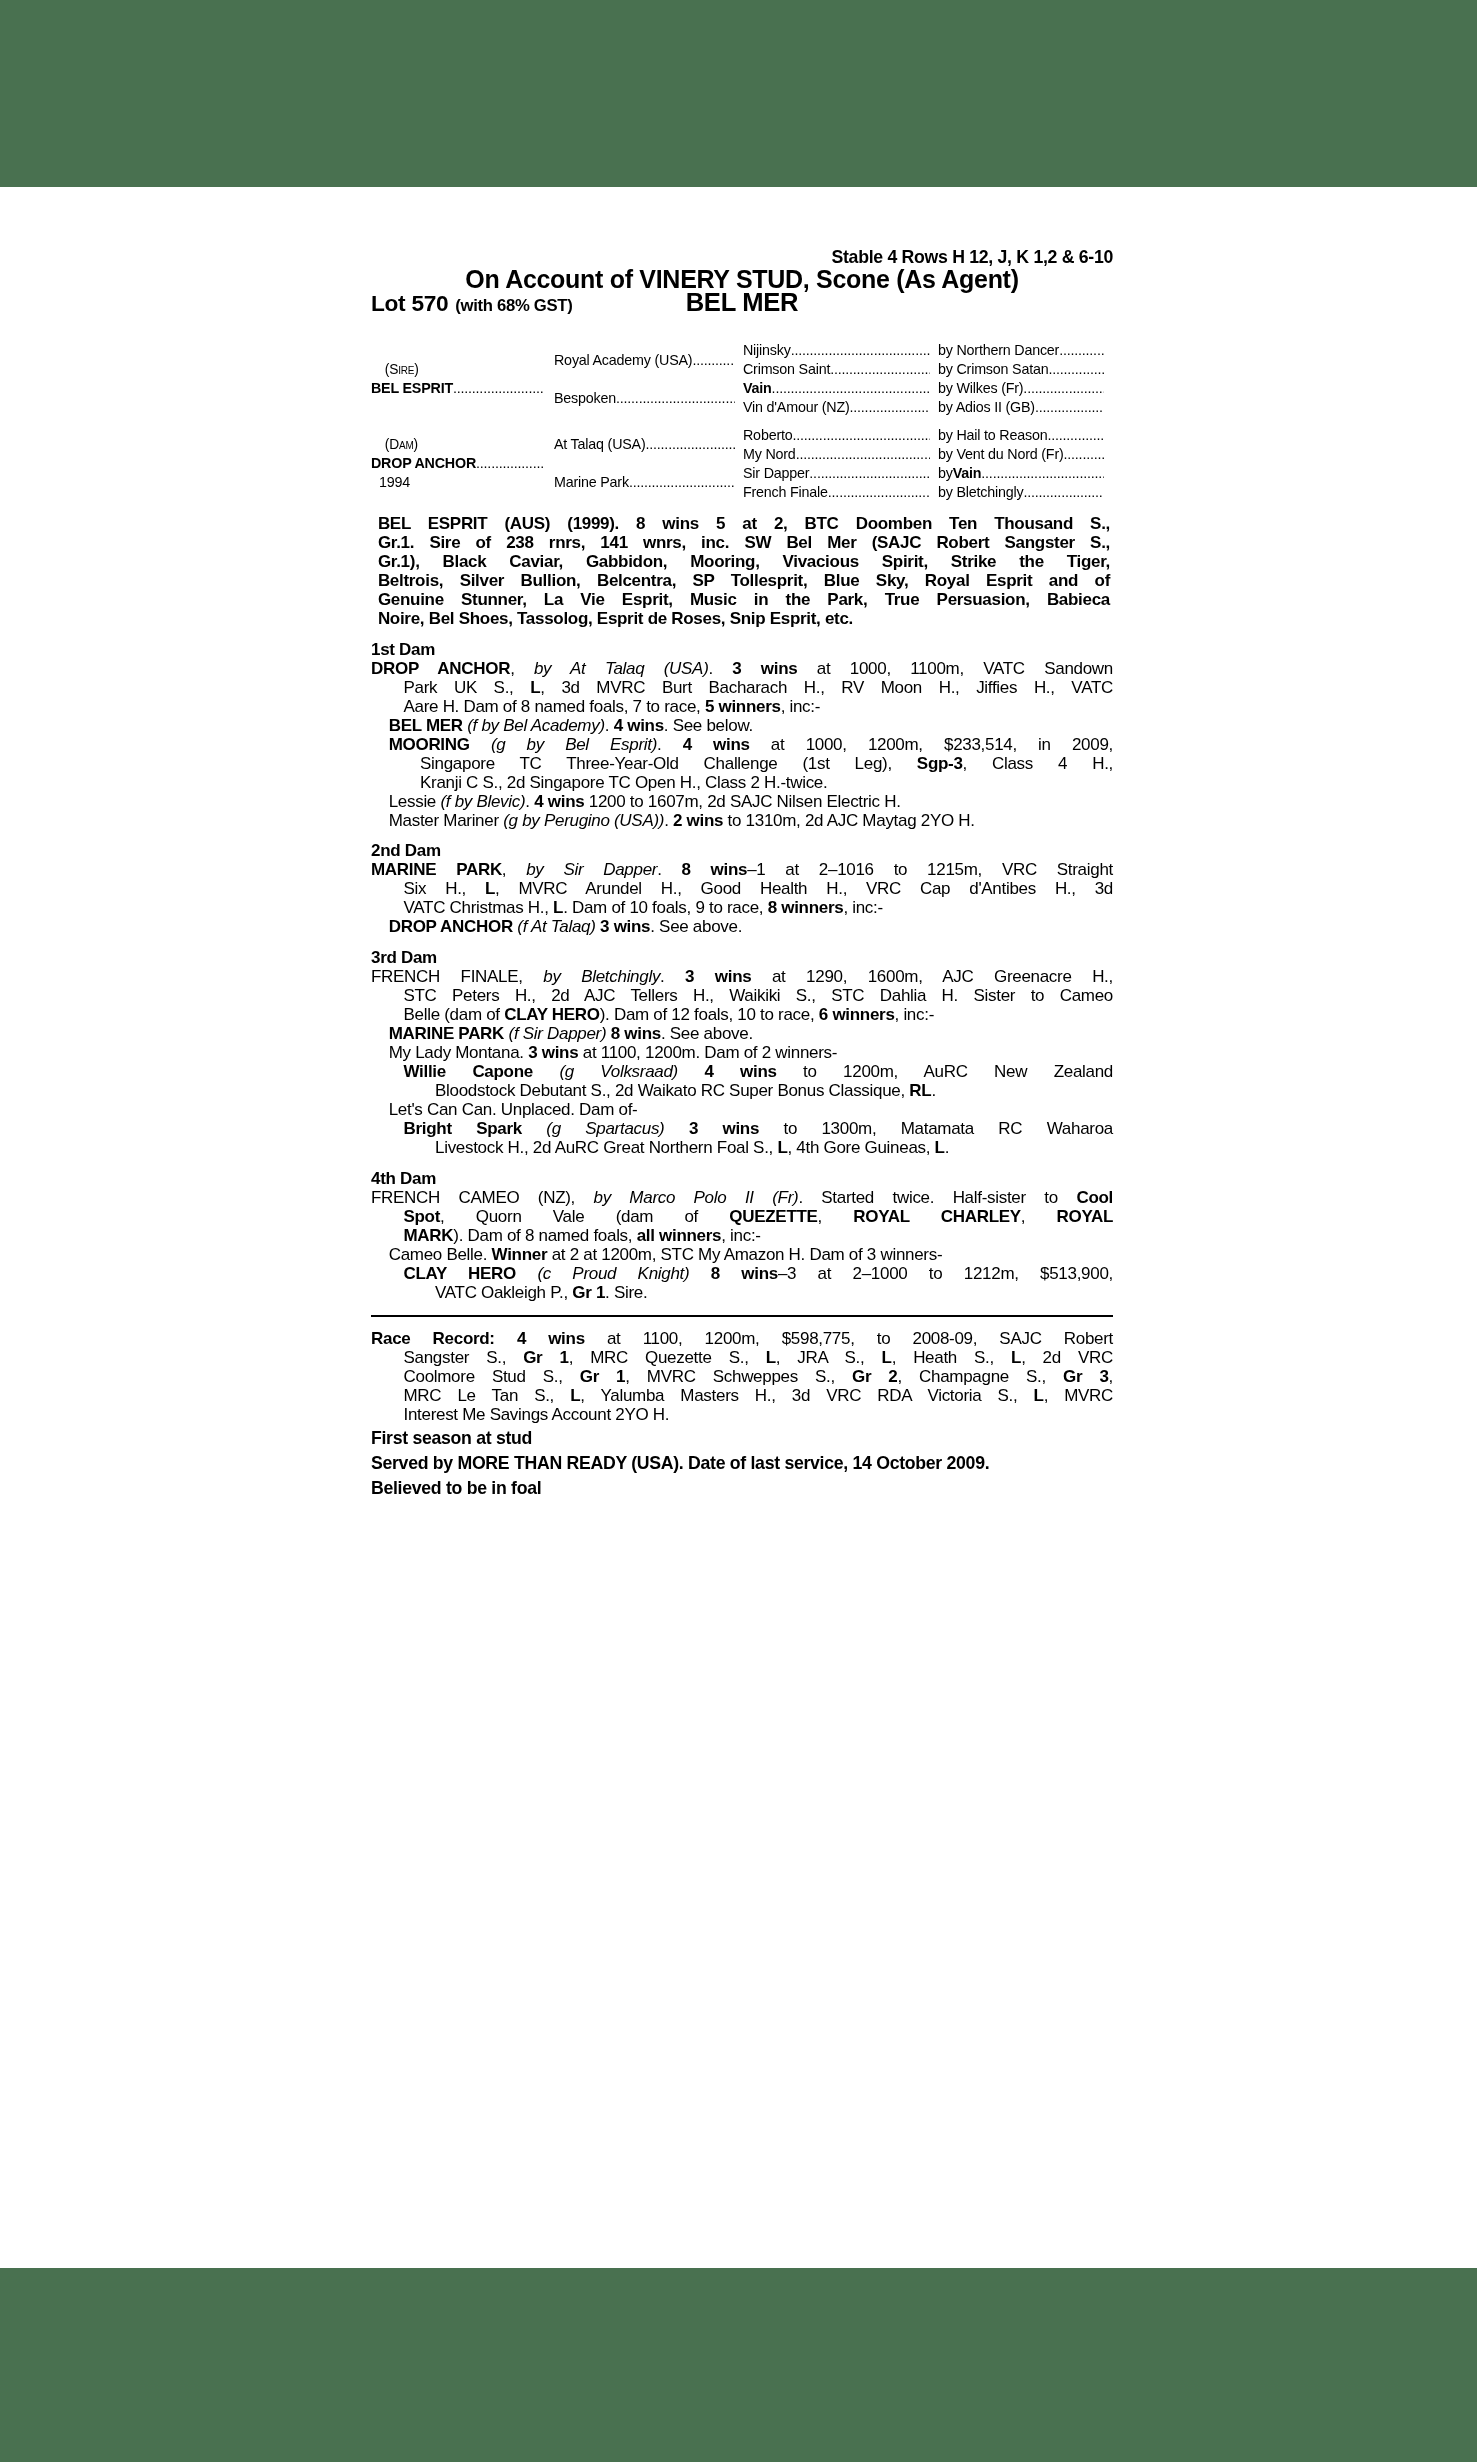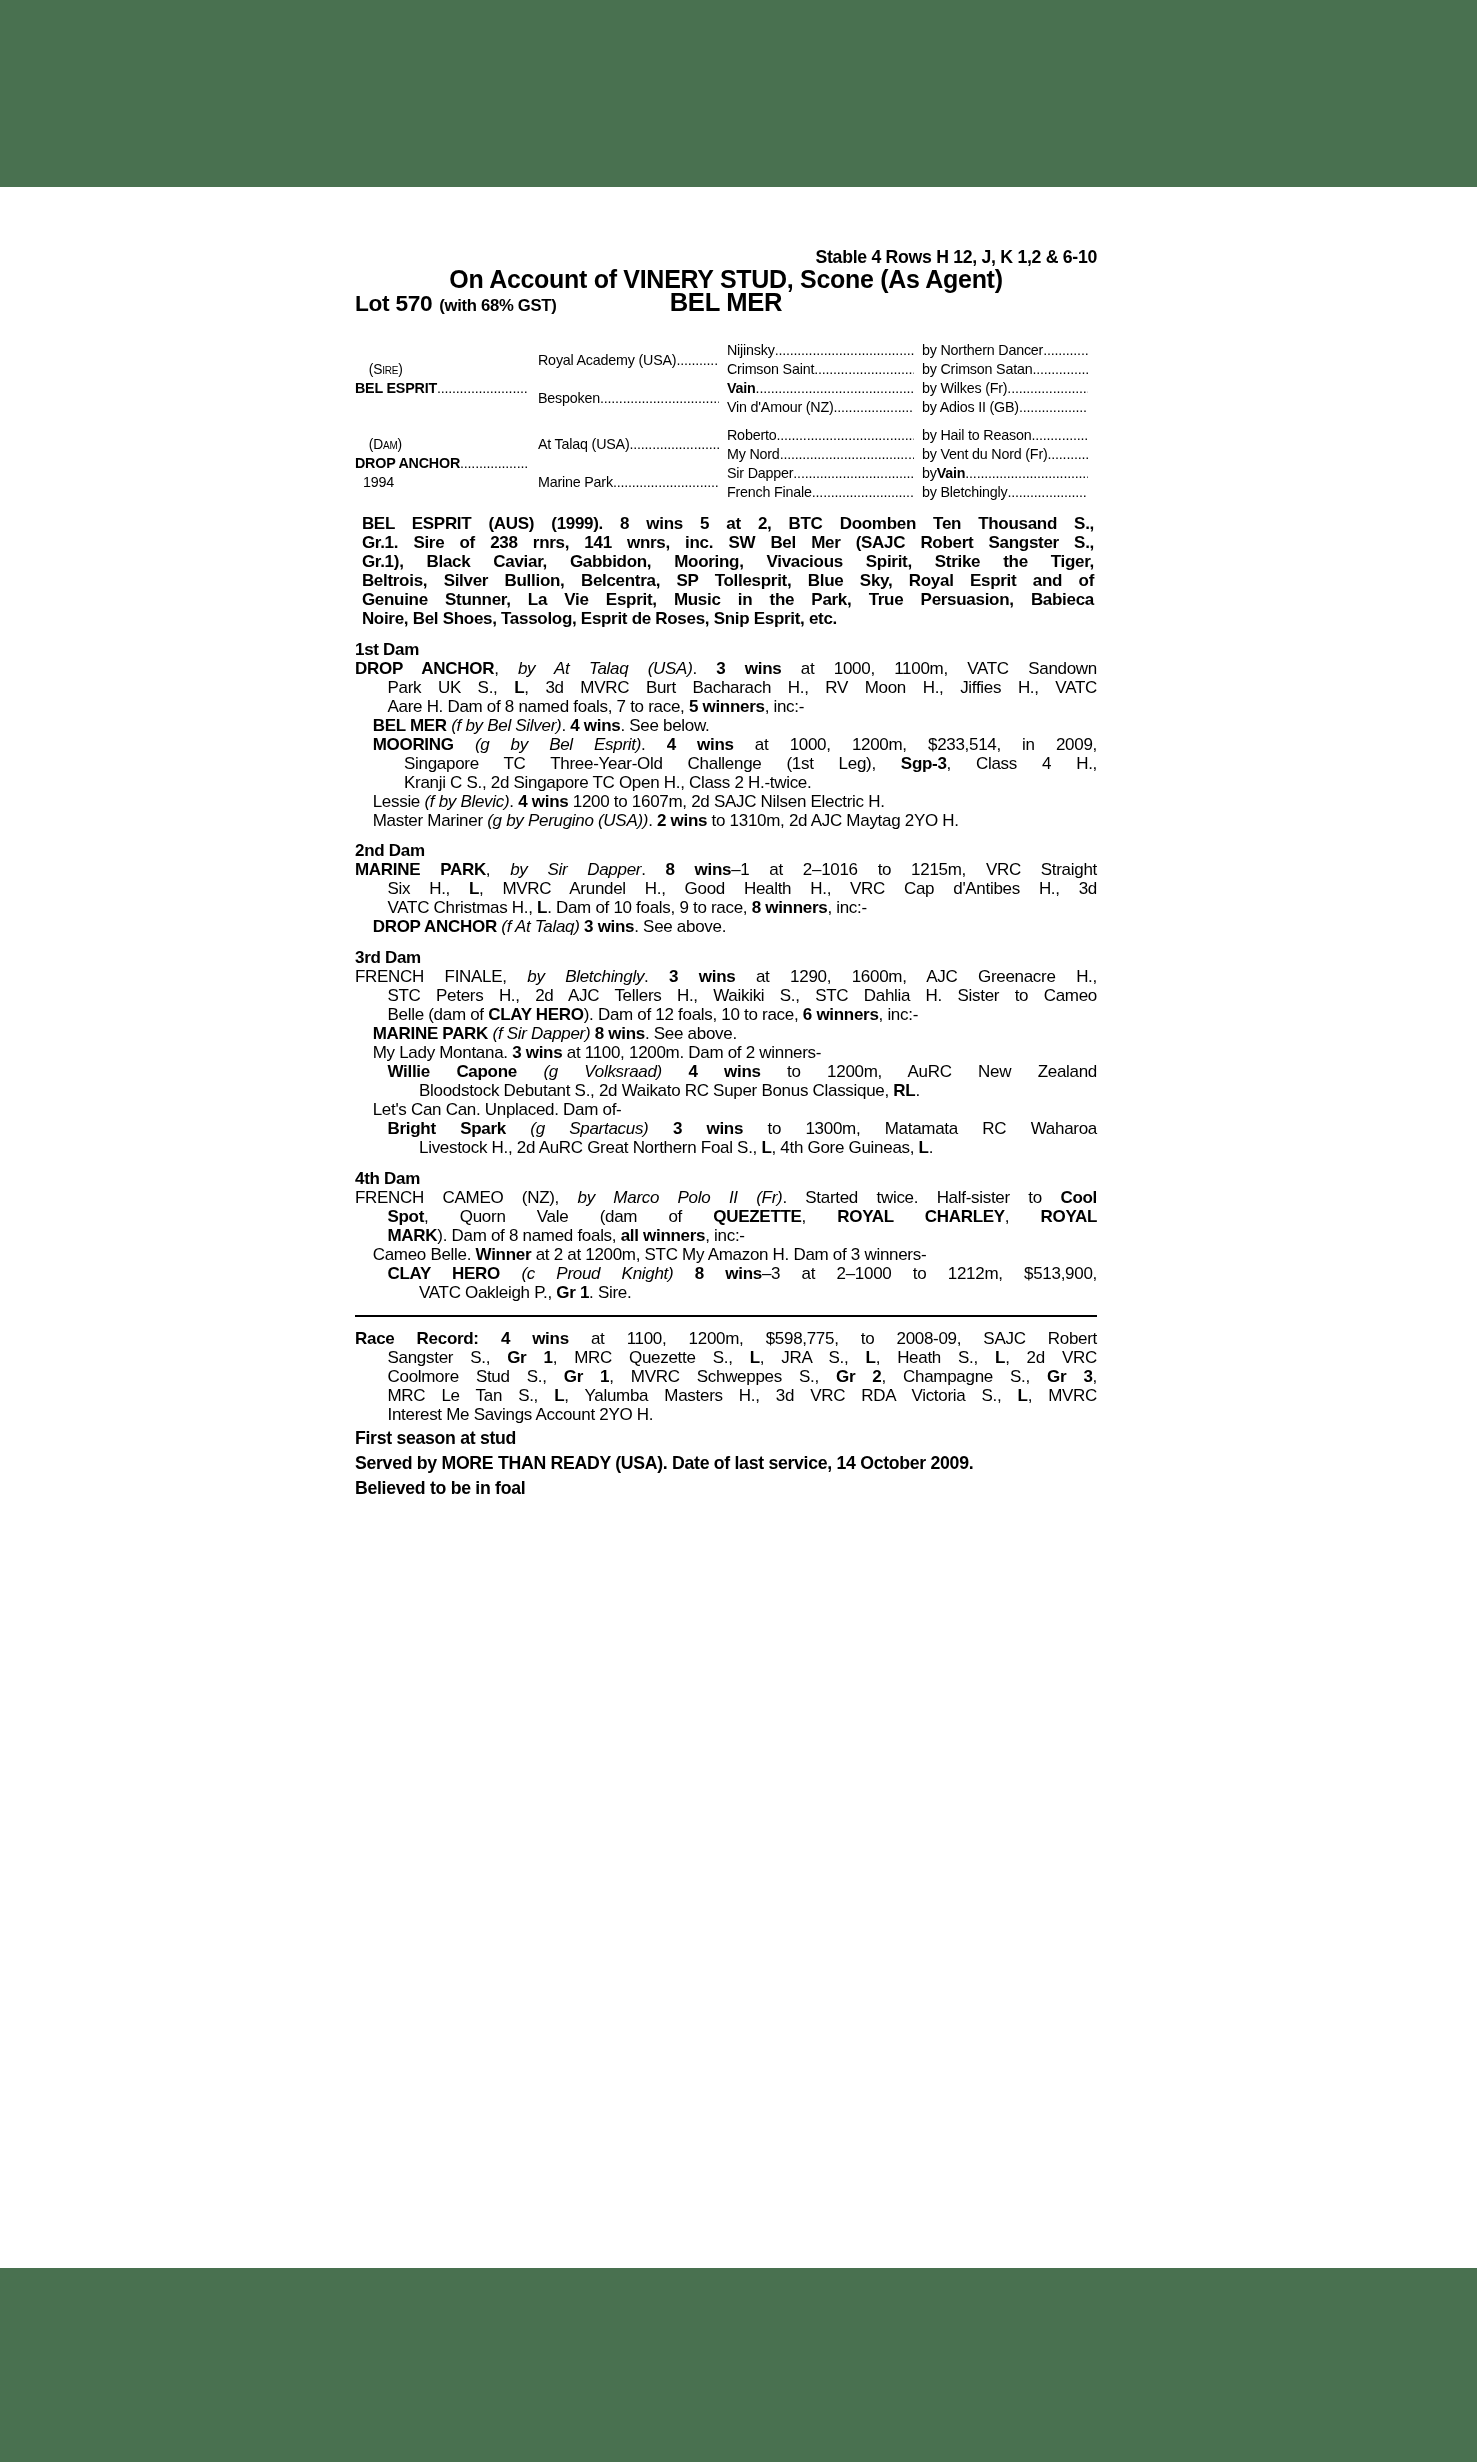--- a/index.html
+++ b/index.html
@@ -9,21 +9,21 @@
     background:#497150;
     font-family:"Liberation Sans",sans-serif;
     color:#000;
     overflow:hidden;
   }
   .white-page{
     position:absolute;left:0;top:187px;width:1478px;height:2081px;
     background:#ffffff;
   }
   .content{
-    position:absolute;left:355px;top:248px;width:742px;
+    position:absolute;left:371px;top:248px;width:742px;
     font-size:17px;line-height:19px;letter-spacing:-0.3px;
   }
   
   .stable{text-align:right;font-weight:bold;font-size:17.7px;line-height:19.7px;}
   .account{text-align:center;font-weight:bold;font-size:25px;line-height:21.7px;margin-top:1px;}
   .lot-row{position:relative;height:33px;margin-top:3.9px;}
   .lot{font-size:22.7px;font-weight:bold;}
   .gst{font-size:16.7px;font-weight:bold;margin-left:6.9px;}
   .title{position:absolute;left:0;right:0;top:-1px;text-align:center;font-size:25.6px;font-weight:bold;}
   .bay-row{position:relative;height:29.6px;margin-top:2px;font-size:17px;}
@@ -191,21 +191,21 @@
         <div class="line cont"><span class="bi">Genuine Stunner, La Vie Esprit, Music in the Park, True Persuasion, Babieca</span></div>
         <div class="line cont last"><span class="bi">Noire, Bel Shoes, Tassolog, Esprit de Roses, Snip Esprit, etc.</span></div>
       </div>
       <div class="heading">1st Dam</div>
       <div class="para ind-a">
         <div class="line first"><span class="b">DROP ANCHOR</span><span>, </span><span class="i">by At Talaq (USA)</span><span>. </span><span class="b">3 wins</span><span> at 1000, 1100m, VATC Sandown</span></div>
         <div class="line cont"><span>Park UK S., </span><span class="b">L</span><span>, 3d MVRC Burt Bacharach H., RV Moon H., Jiffies H., VATC</span></div>
         <div class="line cont last"><span>Aare H. Dam of 8 named foals, 7 to race, </span><span class="b">5 winners</span><span>, inc:-</span></div>
       </div>
       <div class="para ind-b">
-        <div class="line first last"><span class="b">BEL MER</span><span> </span><span class="i">(f by Bel Silver)</span><span>. </span><span class="b">4 wins</span><span>. See below.</span></div>
+        <div class="line first last"><span class="b">BEL MER</span><span> </span><span class="i">(f by Bel Academy)</span><span>. </span><span class="b">4 wins</span><span>. See below.</span></div>
       </div>
       <div class="para ind-b">
         <div class="line first"><span class="b">MOORING</span><span> </span><span class="i">(g by Bel Esprit)</span><span>. </span><span class="b">4 wins</span><span> at 1000, 1200m, $233,514, in 2009,</span></div>
         <div class="line cont"><span>Singapore TC Three-Year-Old Challenge (1st Leg), </span><span class="b">Sgp-3</span><span>, Class 4 H.,</span></div>
         <div class="line cont last"><span>Kranji C S., 2d Singapore TC Open H., Class 2 H.-twice.</span></div>
       </div>
       <div class="para ind-b">
         <div class="line first last"><span>Lessie </span><span class="i">(f by Blevic)</span><span>. </span><span class="b">4 wins</span><span> 1200 to 1607m, 2d SAJC Nilsen Electric H.</span></div>
       </div>
       <div class="para ind-b">

